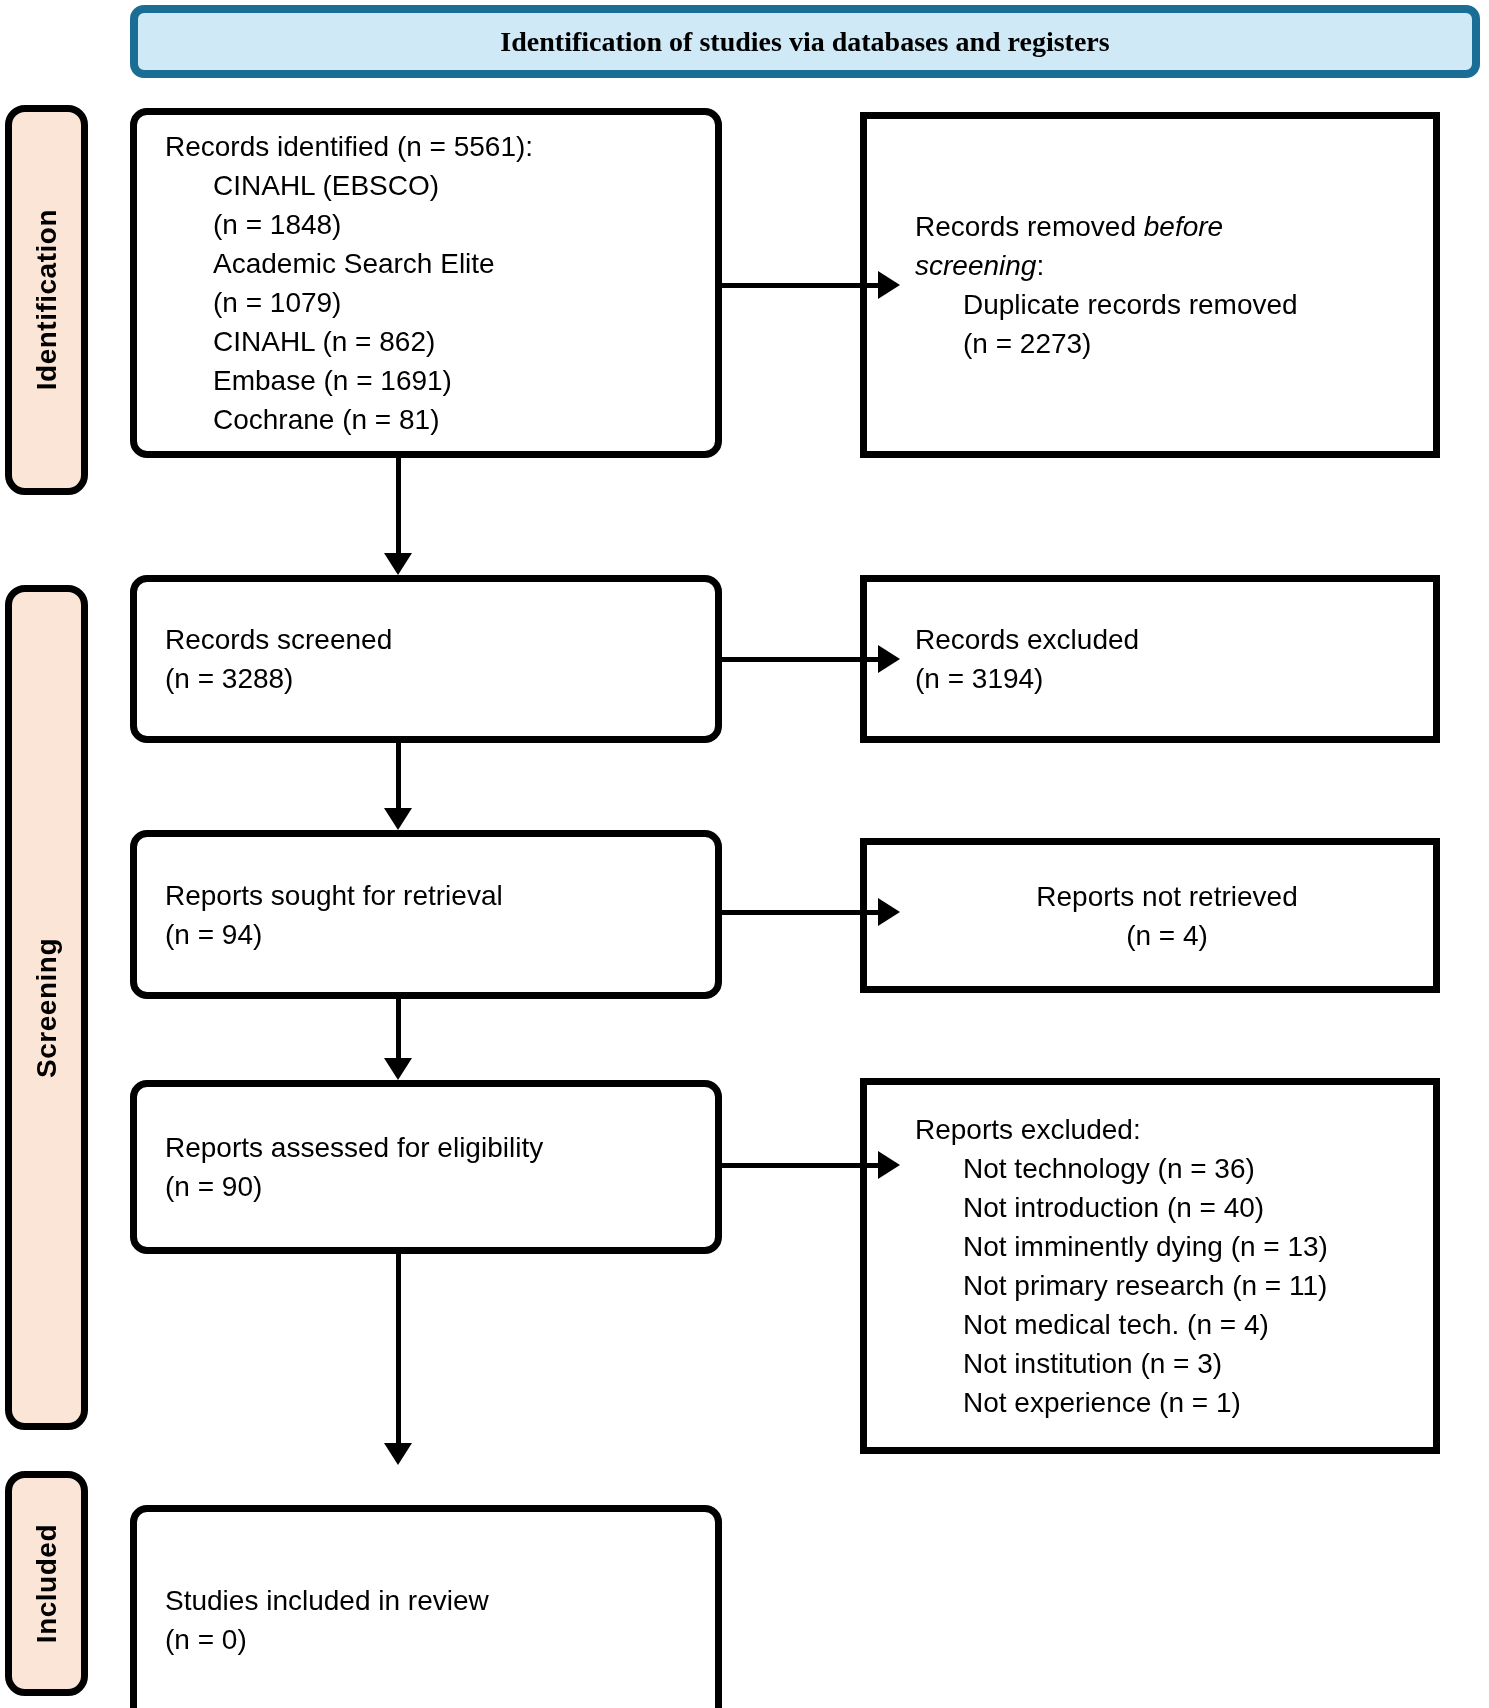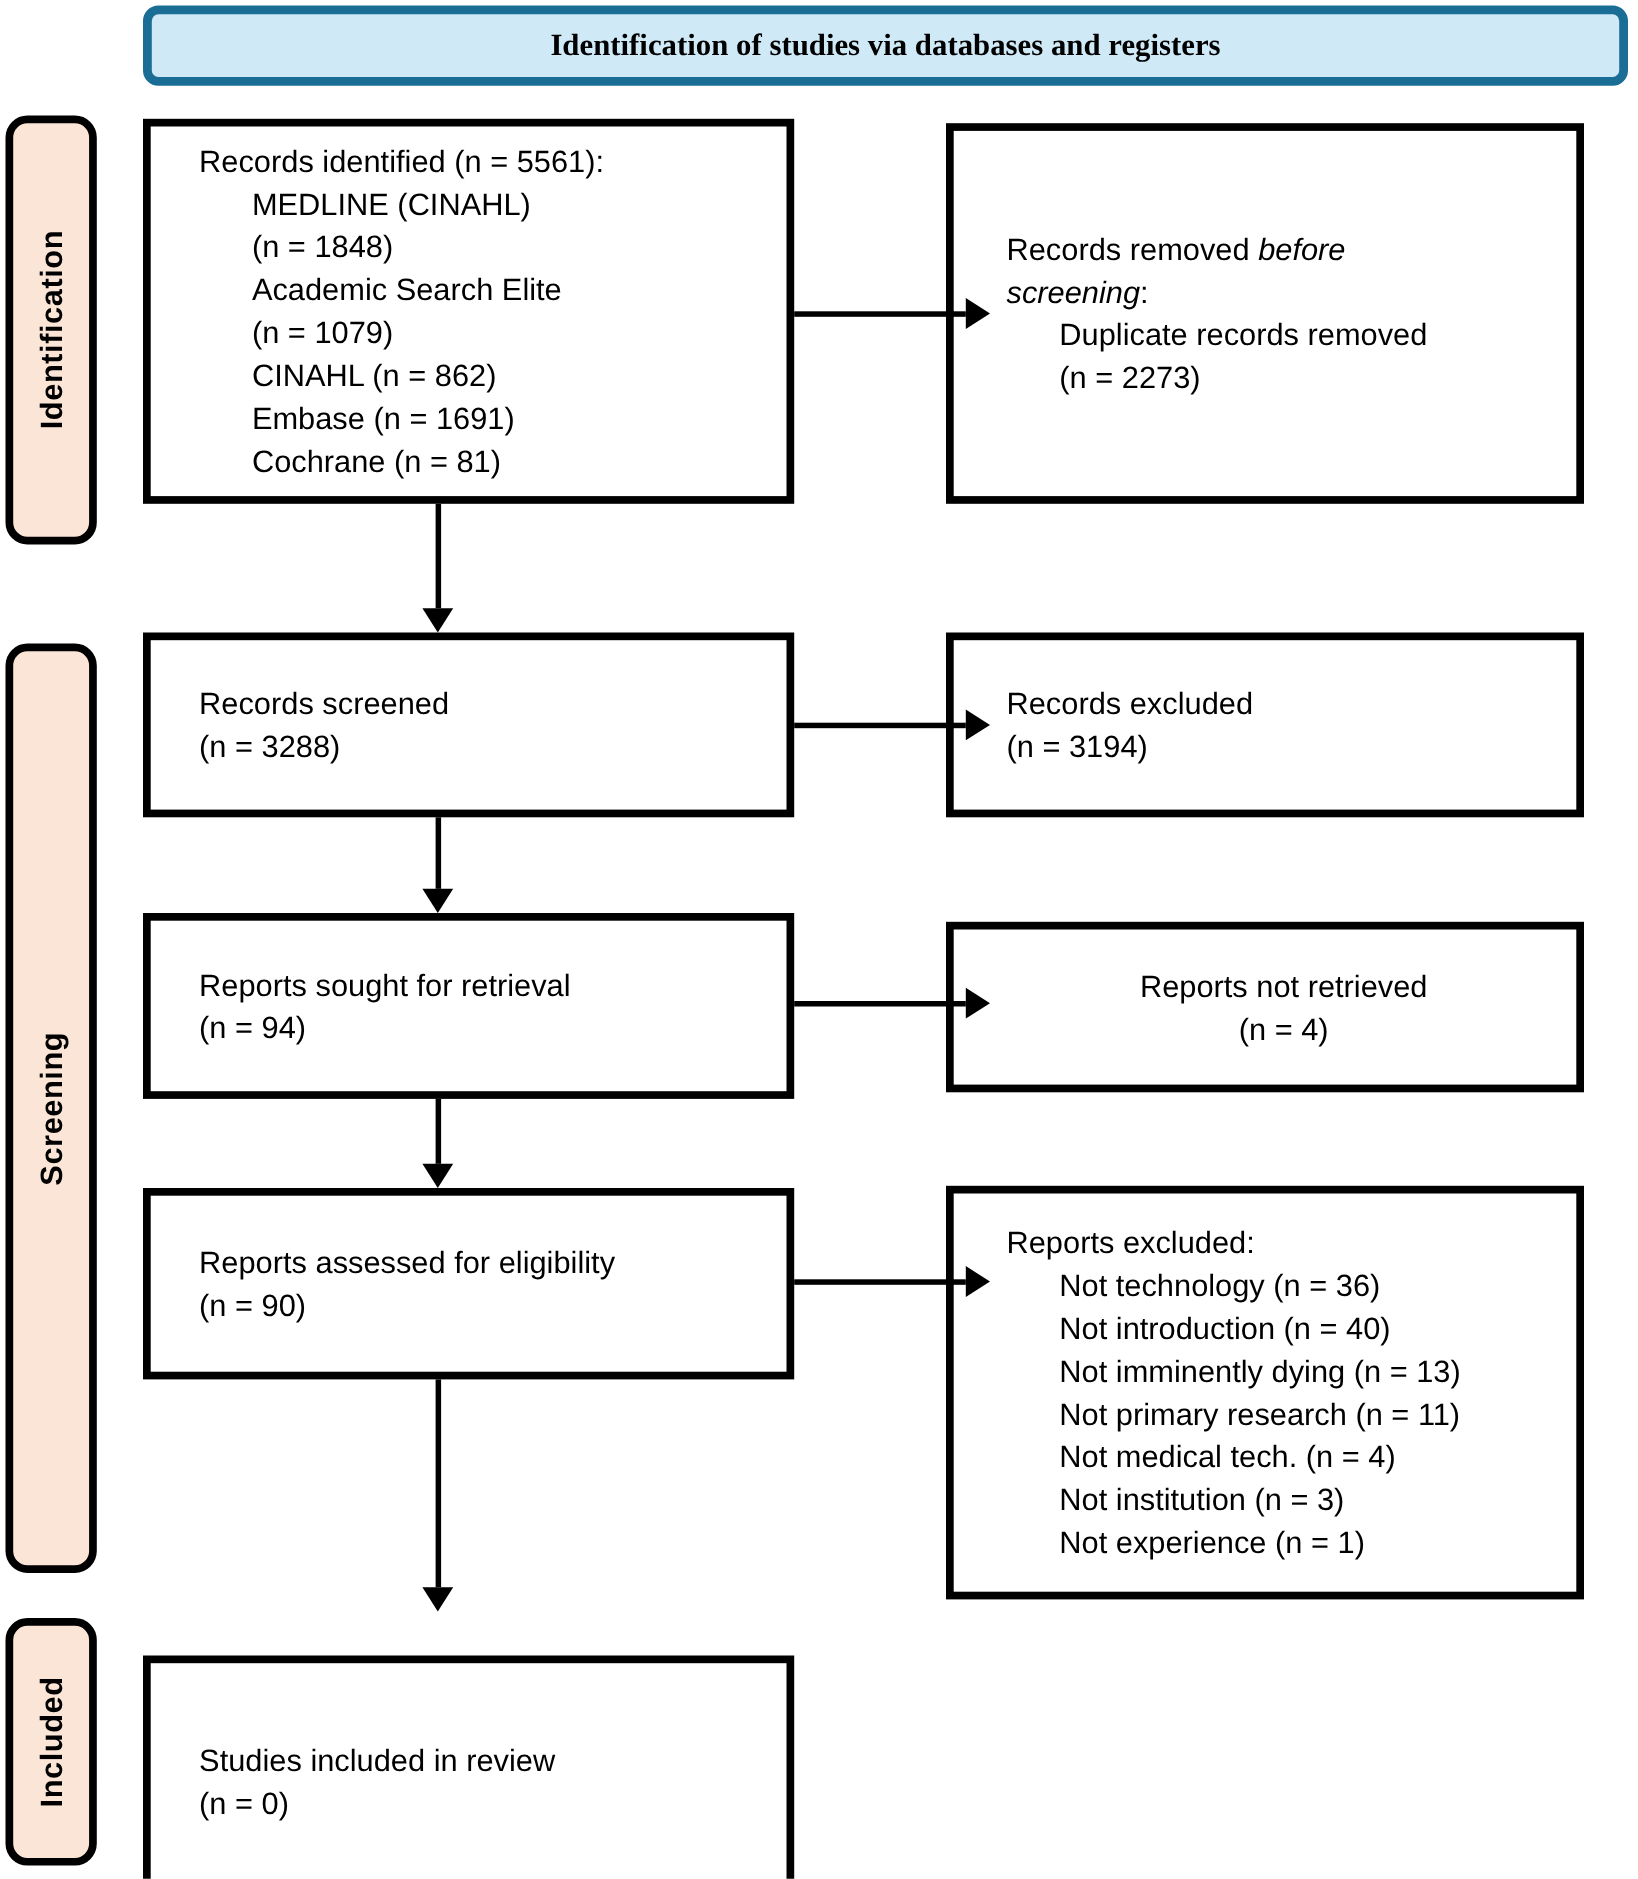--- a/index.html
+++ b/index.html
@@ -33,21 +33,21 @@
     white-space:nowrap;
   }
   
   .fbox{
     position:absolute;
     background:#ffffff;border:7px solid #000;
     box-sizing:border-box;
     display:flex;flex-direction:column;justify-content:center;
     font-size:28px;line-height:39px;
   }
-  .fbox.left-col{left:130px;width:592px;padding:10px 14px 10px 44px;}
+  .fbox.left-col{left:130px;width:592px;padding:10px 14px 10px 28px;border-radius:17px;}
   .fbox.right-col{left:860px;width:580px;padding:10px 14px 10px 48px;}
   .indent{margin-left:48px;}
   .it{font-style:italic;}
   .line{white-space:nowrap;}
   
   .arrow-v{position:absolute;width:28px;}
   .arrow-v .shaft{position:absolute;left:11.5px;top:0;width:5px;background:#000;}
   .arrow-v .head{
     position:absolute;left:0;bottom:0;width:0;height:0;
     border-left:14px solid transparent;border-right:14px solid transparent;
@@ -76,21 +76,21 @@
   <div class="stage" style="top:585px;height:845px;">
     <span class="vtext">Screening</span>
   </div>
   <div class="stage" style="top:1471px;height:225px;">
     <span class="vtext">Included</span>
   </div>
 
   <div class="fbox left-col" style="top:108px;height:350px;">
     <div class="line">Records identified (n = 5561):</div>
     <div class="indent">
-        <div class="line">MEDLINE (CINAHL)</div>
+        <div class="line">CINAHL (EBSCO)</div>
         <div class="line">(n = 1848)</div>
         <div class="line">Academic Search Elite</div>
         <div class="line">(n = 1079)</div>
         <div class="line">CINAHL (n = 862)</div>
         <div class="line">Embase (n = 1691)</div>
         <div class="line">Cochrane (n = 81)</div>
       </div>
   </div>
 
   <div class="fbox right-col" style="top:112px;height:346px;">

